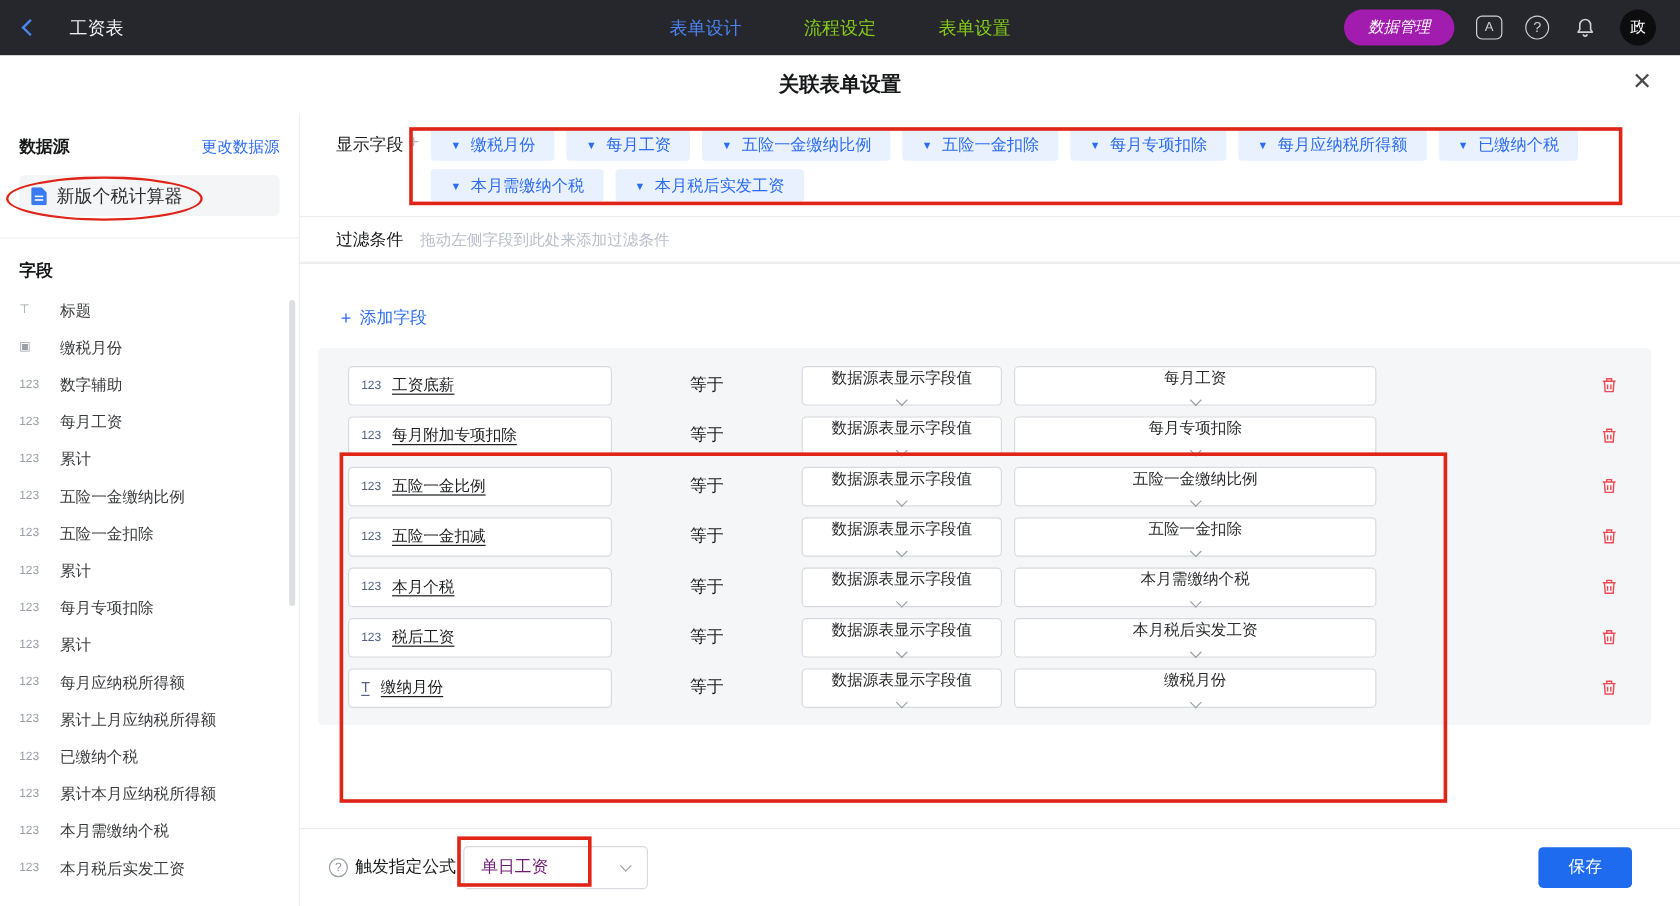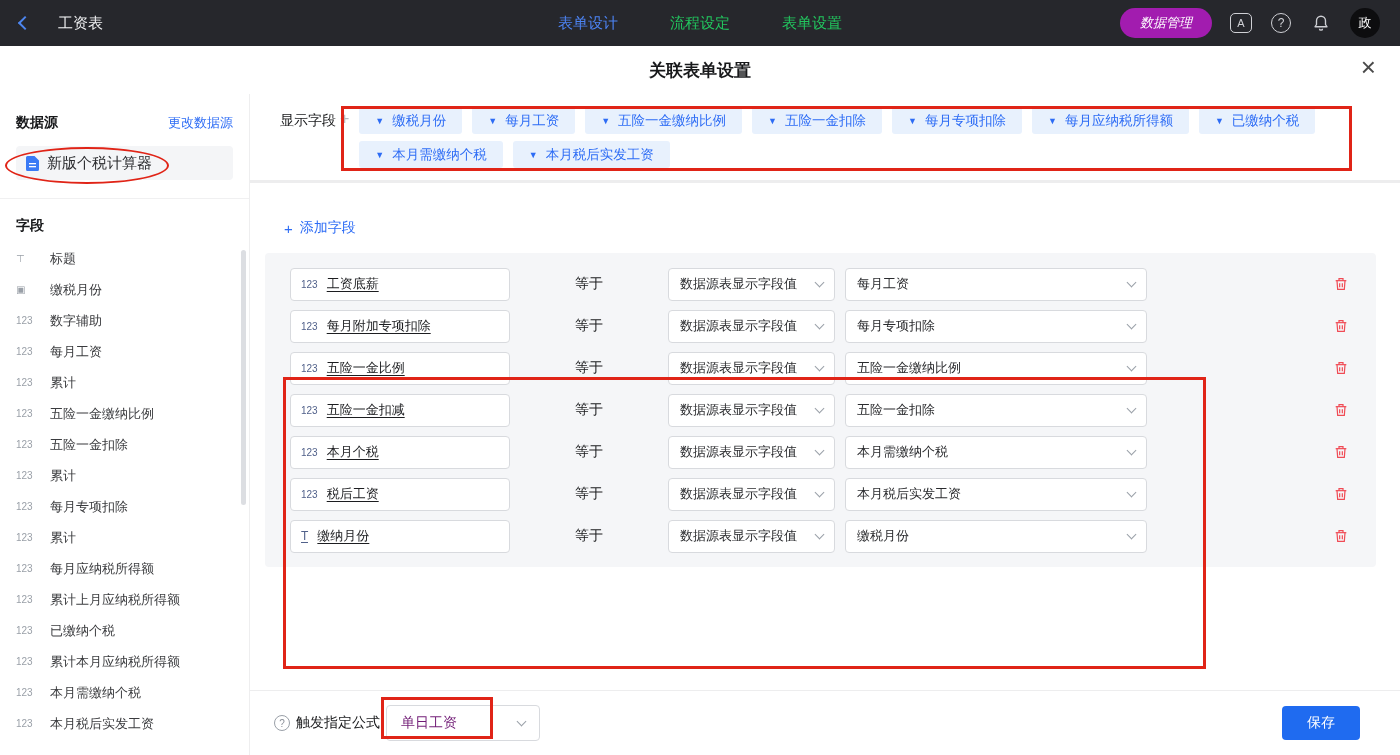--- a/index.html
+++ b/index.html
@@ -12,21 +12,21 @@
   }
 
   
   .topbar { position: absolute; top:0; left:0; right:0; height:46px; background:#26272c;
             display:flex; align-items:center; padding:0 20px; color:#e3e4e8; z-index:5; }
   .tb-left { display:flex; align-items:center; gap:28px; }
   .back-icon { width:10px; height:10px; border-left:2px solid #4d86f0; border-bottom:2px solid #4d86f0;
                transform: rotate(45deg); cursor:pointer; }
   .tb-title { font-size:15px; color:#f0f1f3; }
   .tb-tabs { position:absolute; left:50%; transform:translateX(-50%); display:flex; gap:52px; font-size:15px; }
-  .tab { color:#22c55e; cursor:pointer; }
+  .tab { color:#84cc16; cursor:pointer; }
   .tab.active { color:#4c83f2; }
   .tb-right { margin-left:auto; display:flex; align-items:center; gap:18px; }
   .btn-green { background:#a21caf; color:#fff; border:none; border-radius:15px;
                padding:6px 20px; font-size:13px; cursor:pointer;font-style:italic; }
   .tb-icon { width:22px; height:22px; display:flex; align-items:center; justify-content:center;
              color:#cfd0d5; cursor:pointer; }
   .translate-box { width:22px; height:20px; border:1.5px solid #cfd0d5; border-radius:5px;
                    font-size:11px; display:flex; align-items:center; justify-content:center; }
   .help-box { width:20px; height:20px; border:1.5px solid #cfd0d5; border-radius:50%;
               font-size:12px; display:flex; align-items:center; justify-content:center; }
@@ -82,21 +82,21 @@
                  padding:10px 0 10px 25px; }
   .rule-row { display:flex; align-items:center; height:42px; }
   .rf-box { width:220px; height:33px; background:#fff; border:1px solid #d8dade; border-radius:4px;
             display:flex; align-items:center; gap:9px; padding:0 10px; cursor:text; }
   .rf-icon { font-size:10px; color:#51618a; flex-shrink:0; }
   .rf-icon.text-type { font-size:12px; border-bottom:1px solid #51618a; line-height:1; }
   .rf-name { font-size:13px; color:#1c1d20; text-decoration:underline; text-underline-offset:3px; white-space:nowrap; }
   .equals { width:32px; margin-left:65px; font-size:14px; font-weight:500; flex-shrink:0; }
   .dd { height:33px; background:#fff; border:1px solid #d8dade; border-radius:4px; display:flex;
         align-items:center; justify-content:space-between; padding:0 11px; font-size:13px;
-        color:#2a2b2e; cursor:pointer; white-space:nowrap; }
+        color:#2a2b2e; cursor:pointer; white-space:nowrap;flex-direction:column; }
   .dd1 { width:167px; margin-left:61px; flex-shrink:0; }
   .dd2 { width:302px; margin-left:10px; flex-shrink:0; }
   .caret { width:7px; height:7px; border-right:1.5px solid #9aa0a8; border-bottom:1.5px solid #9aa0a8;
            transform:rotate(45deg); margin-top:-3px; flex-shrink:0; }
   .trash-btn { margin-left:auto; margin-right:27px; display:flex; cursor:pointer; }
 
   
   .footer { position:absolute; left:250px; right:0; bottom:0; height:65px; background:#fff;
             border-top:1px solid #ededee; display:flex; align-items:center; padding-left:24px; }
   .help-circle { width:16px; height:16px; border:1px solid #9aa0a8; border-radius:50%; color:#8a8f98;
@@ -280,20 +280,24 @@
         <span class="chip">
             <span class="cd">▼</span>
             <span>本月税后实发工资</span>
           </span>
       </div>
     </div>
   </div>
 
   <div class="divider"></div>
 
+  <div class="cond-row">
+    <span class="cond-label">过滤条件</span>
+    <span class="cond-ph">拖动左侧字段到此处来添加过滤条件</span>
+  </div>
 
   <div class="divider"></div>
 
 
   <div class="divider"></div>
 
 
   <div class="add-field">
     <span class="add-plus">+</span>
     <span>添加字段</span>

